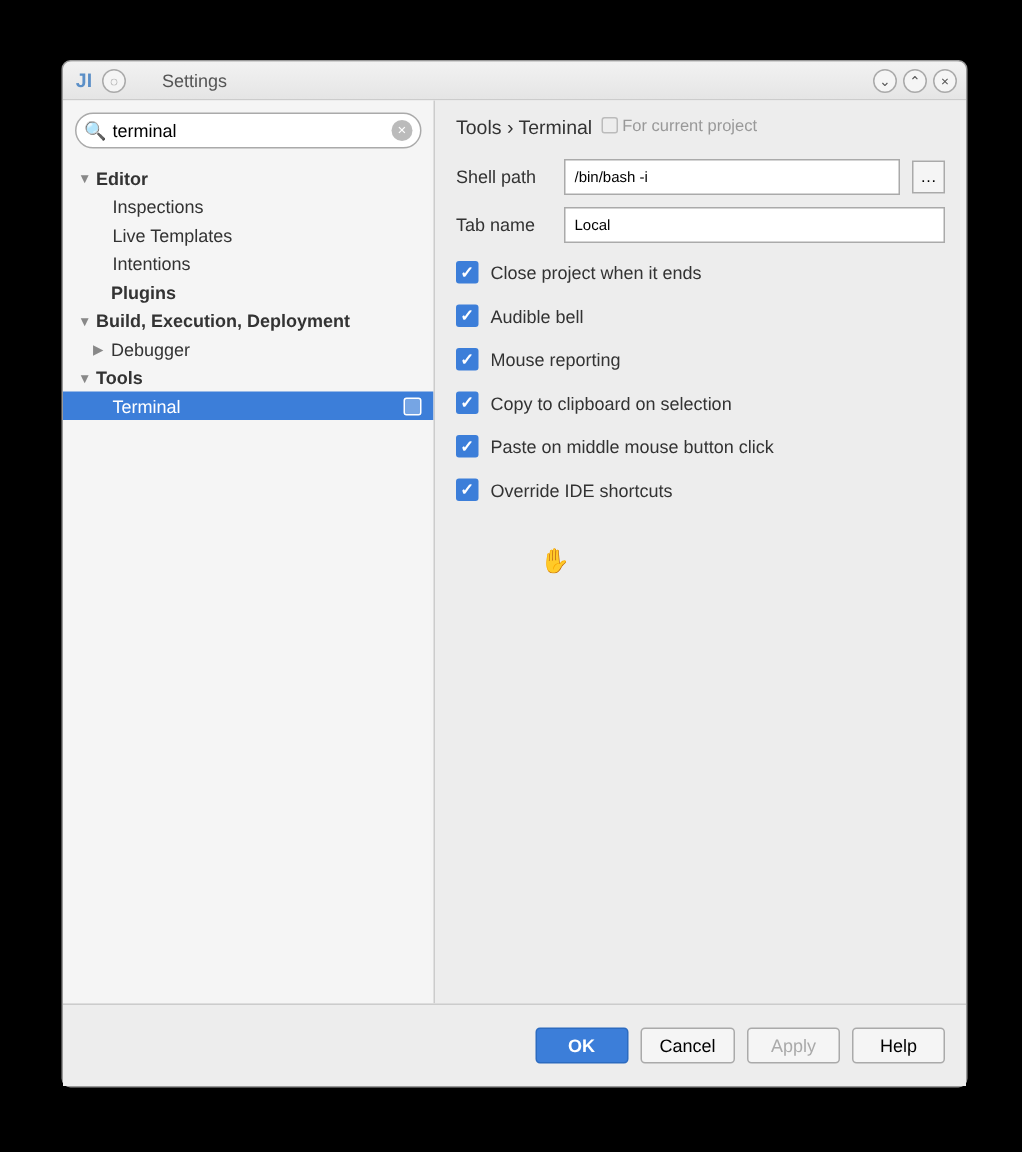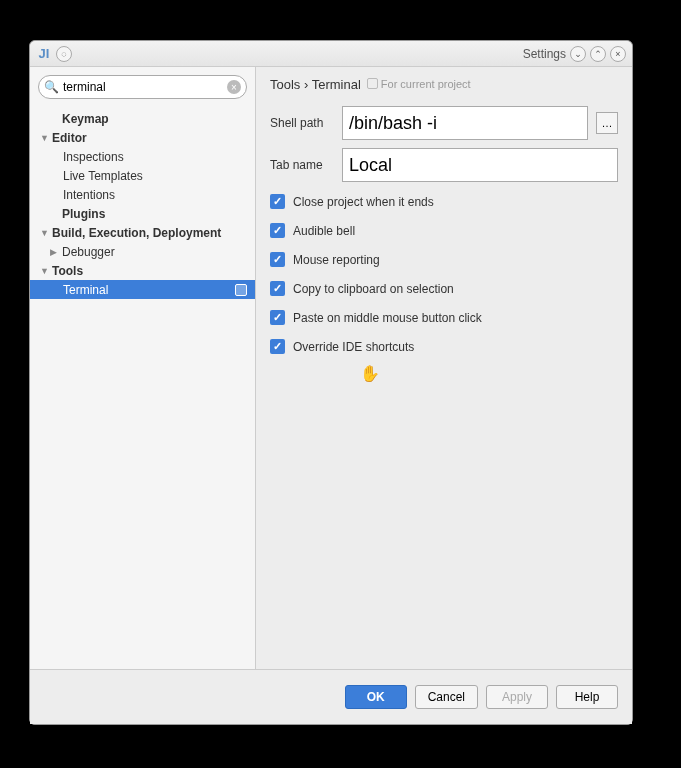--- a/index.html
+++ b/index.html
@@ -6,21 +6,21 @@
     body {
       background: #000;
       font-family: Arial, sans-serif;
       font-size: 12px;
       width: 681px;
       height: 768px;
       position: relative;
     }
     .window {
       position: absolute;
-      left: 29px;
+      left: 41px;
       top: 40px;
       width: 604px;
       height: 685px;
       background: #ededed;
       border: 1px solid #999;
       border-radius: 6px;
       box-shadow: 0 2px 10px rgba(0,0,0,0.5);
       display: flex;
       flex-direction: column;
     }
@@ -39,21 +39,21 @@
       gap: 4px;
       width: 60px;
     }
     .app-logo {
       width: 16px; height: 16px;
       display: inline-flex; align-items: center; justify-content: center;
       font-weight: bold; color: #5b8fc7; font-size: 13px;
     }
     .titlebar-title {
       flex: 1;
-      text-align: right;
+      text-align: left;
       color: #555;
       font-size: 12px;
     }
     .titlebar-right {
       display: flex;
       gap: 4px;
       width: 60px;
       justify-content: flex-end;
     }
     .title-btn {
@@ -184,24 +184,24 @@
       align-items: center;
       margin-bottom: 8px;
       gap: 8px;
     }
     .form-label {
       width: 64px;
       color: #333;
     }
     .form-input {
       flex: 1;
-      height: 34px;
+      height: 24px;
       border: 1px solid #aaa;
       padding: 5px 6px;
-      font-size: 18px;
+      font-size: 10px;
       background: #fff;
     }
     .browse-btn {
       width: 22px; height: 22px;
       border: 1px solid #aaa;
       background: #f5f5f5;
       cursor: pointer;
       display: flex; align-items: center; justify-content: center;
       font-size: 11px;
     }
@@ -282,24 +282,20 @@
   <div class="content">
     <div class="sidebar">
       <div class="search-wrap">
         <div class="search-box">
           <span class="search-icon">🔍</span>
           <input class="search-input" value="terminal" style="">
           <span class="clear-icon">×</span>
         </div>
       </div>
       <div class="tree">
-        <div class="tree-row bold indent-1">
-            <span class="arrow"></span>
-            <span>Keymap</span>
-          </div>
         <div class="tree-row bold indent-0">
             <span class="arrow">▼</span>
             <span>Editor</span>
           </div>
         <div class="tree-row indent-2">
             <span>Inspections</span>
           </div>
         <div class="tree-row indent-2">
             <span>Live Templates</span>
           </div>

